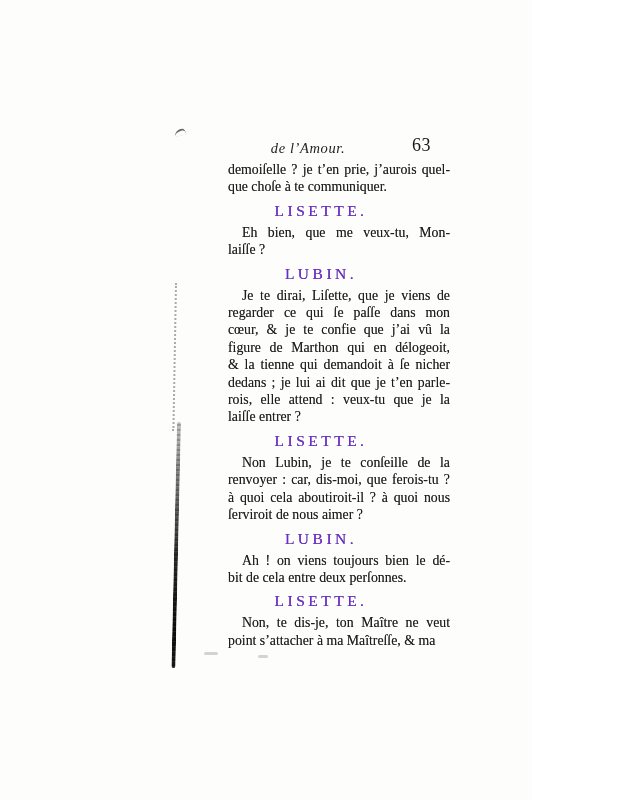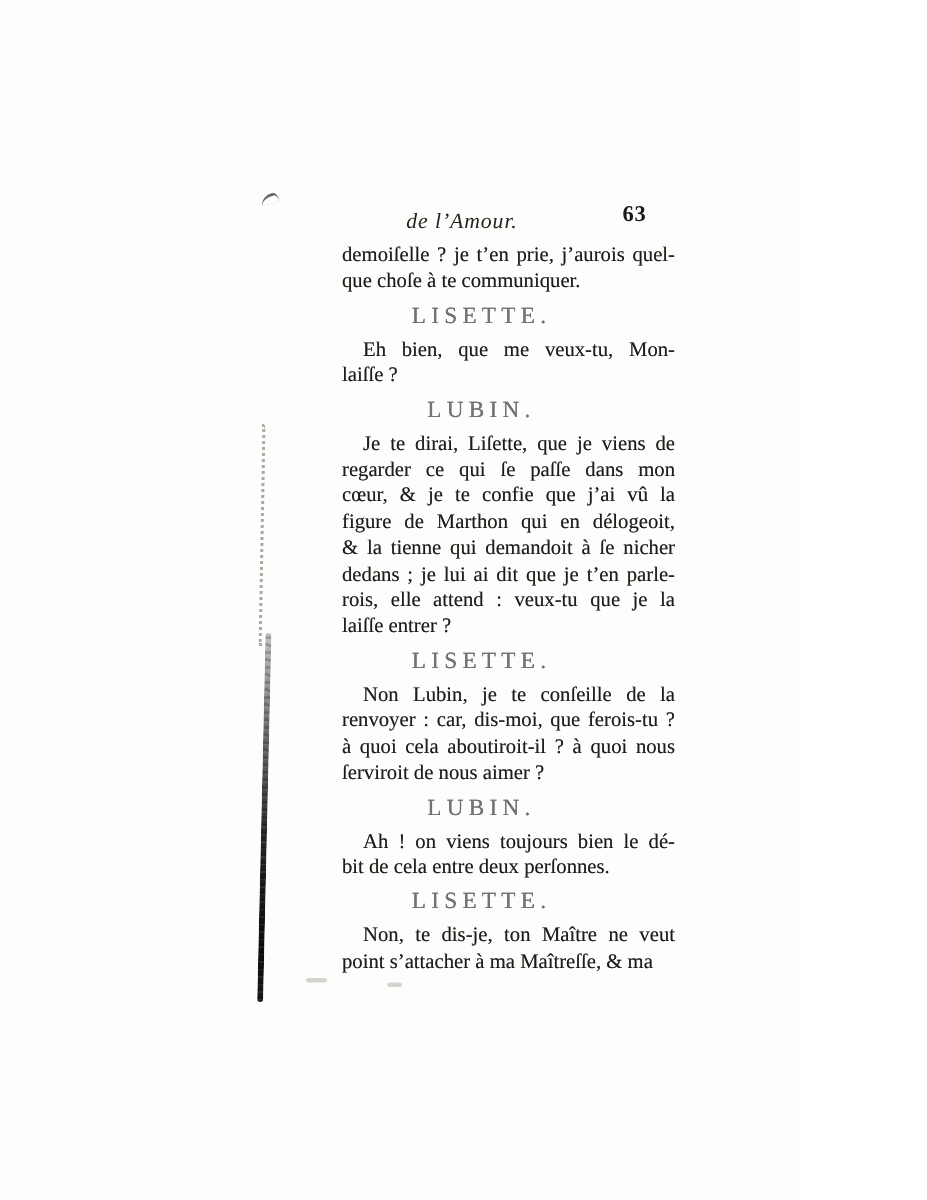--- a/index.html
+++ b/index.html
@@ -89,22 +89,22 @@
     font-size: 14.5px;
     letter-spacing: .6px;
     color: #242320;
     position: relative;
     left: -13px;
   }
   .page-number {
     position: absolute;
     right: 19px;
     top: -5px;
-    font-size: 15px;
-    font-weight: bold;
+    font-size: 18px;
+    font-weight: normal;
     letter-spacing: .5px;
     color: #191816;
   }
 
   .para {
     font-size: 13.8px;
     line-height: 17.4px;
     text-shadow: 0 0 .4px rgba(20, 18, 16, .55);
   }
   .para .line { text-align: left; margin-left: 36px; }
@@ -113,21 +113,21 @@
     text-align-last: justify;
   }
   .para.indent .line:first-child { text-indent: 14px; }
 
   .speaker {
     text-align: center;
     font-size: 15.5px;
     line-height: 17px;
     letter-spacing: 3.5px;
     margin: 6px 0 5px;
-    color: #737373;
+    color: #6d28d9;
     text-shadow: 0 0 .4px rgba(20, 18, 16, .6);
   }
 </style>
 </head>
 <body>
 
 <div class="scan">
 
   <div class="stray-mark"></div>
   <div class="gutter-dots"></div>

